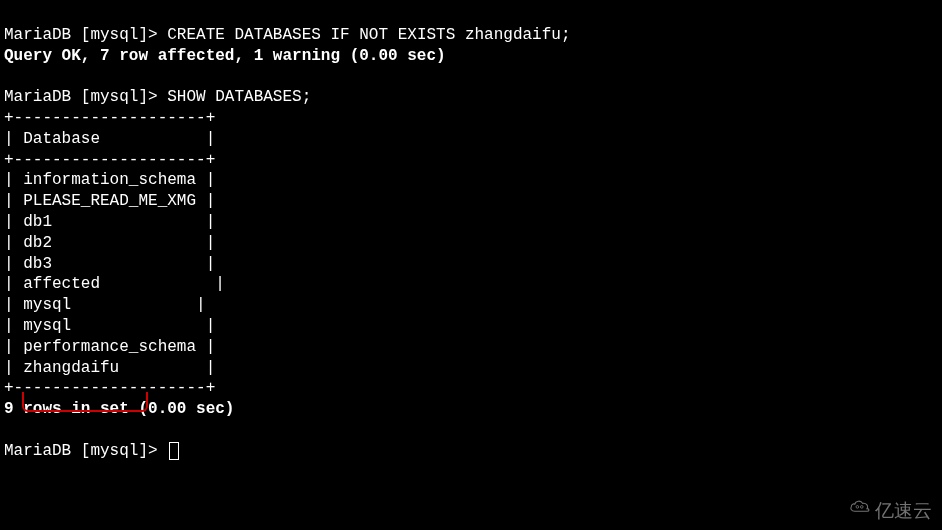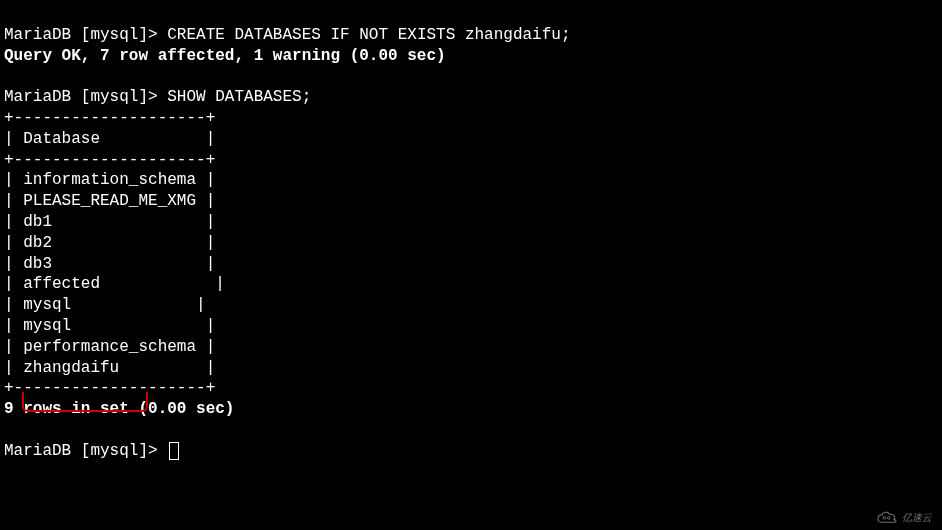--- a/index.html
+++ b/index.html
@@ -38,27 +38,25 @@
       height: 18px;
       border: 1px solid #ffffff;
       vertical-align: text-bottom;
       margin-left: 2px;
     }
     .watermark {
       position: absolute;
       bottom: 6px;
       right: 10px;
       display: flex;
-      align-items: center;
       gap: 4px;
       color: #999999;
       font-family: sans-serif;
-      font-size: 10px;
+      font-size: 19px;
       opacity: 0.75;
-      font-style: italic;
     }
     .watermark-icon {
       width: 22px;
       height: 14px;
     }
   </style>
 </head>
 <body>
 
 <div class="terminal">

